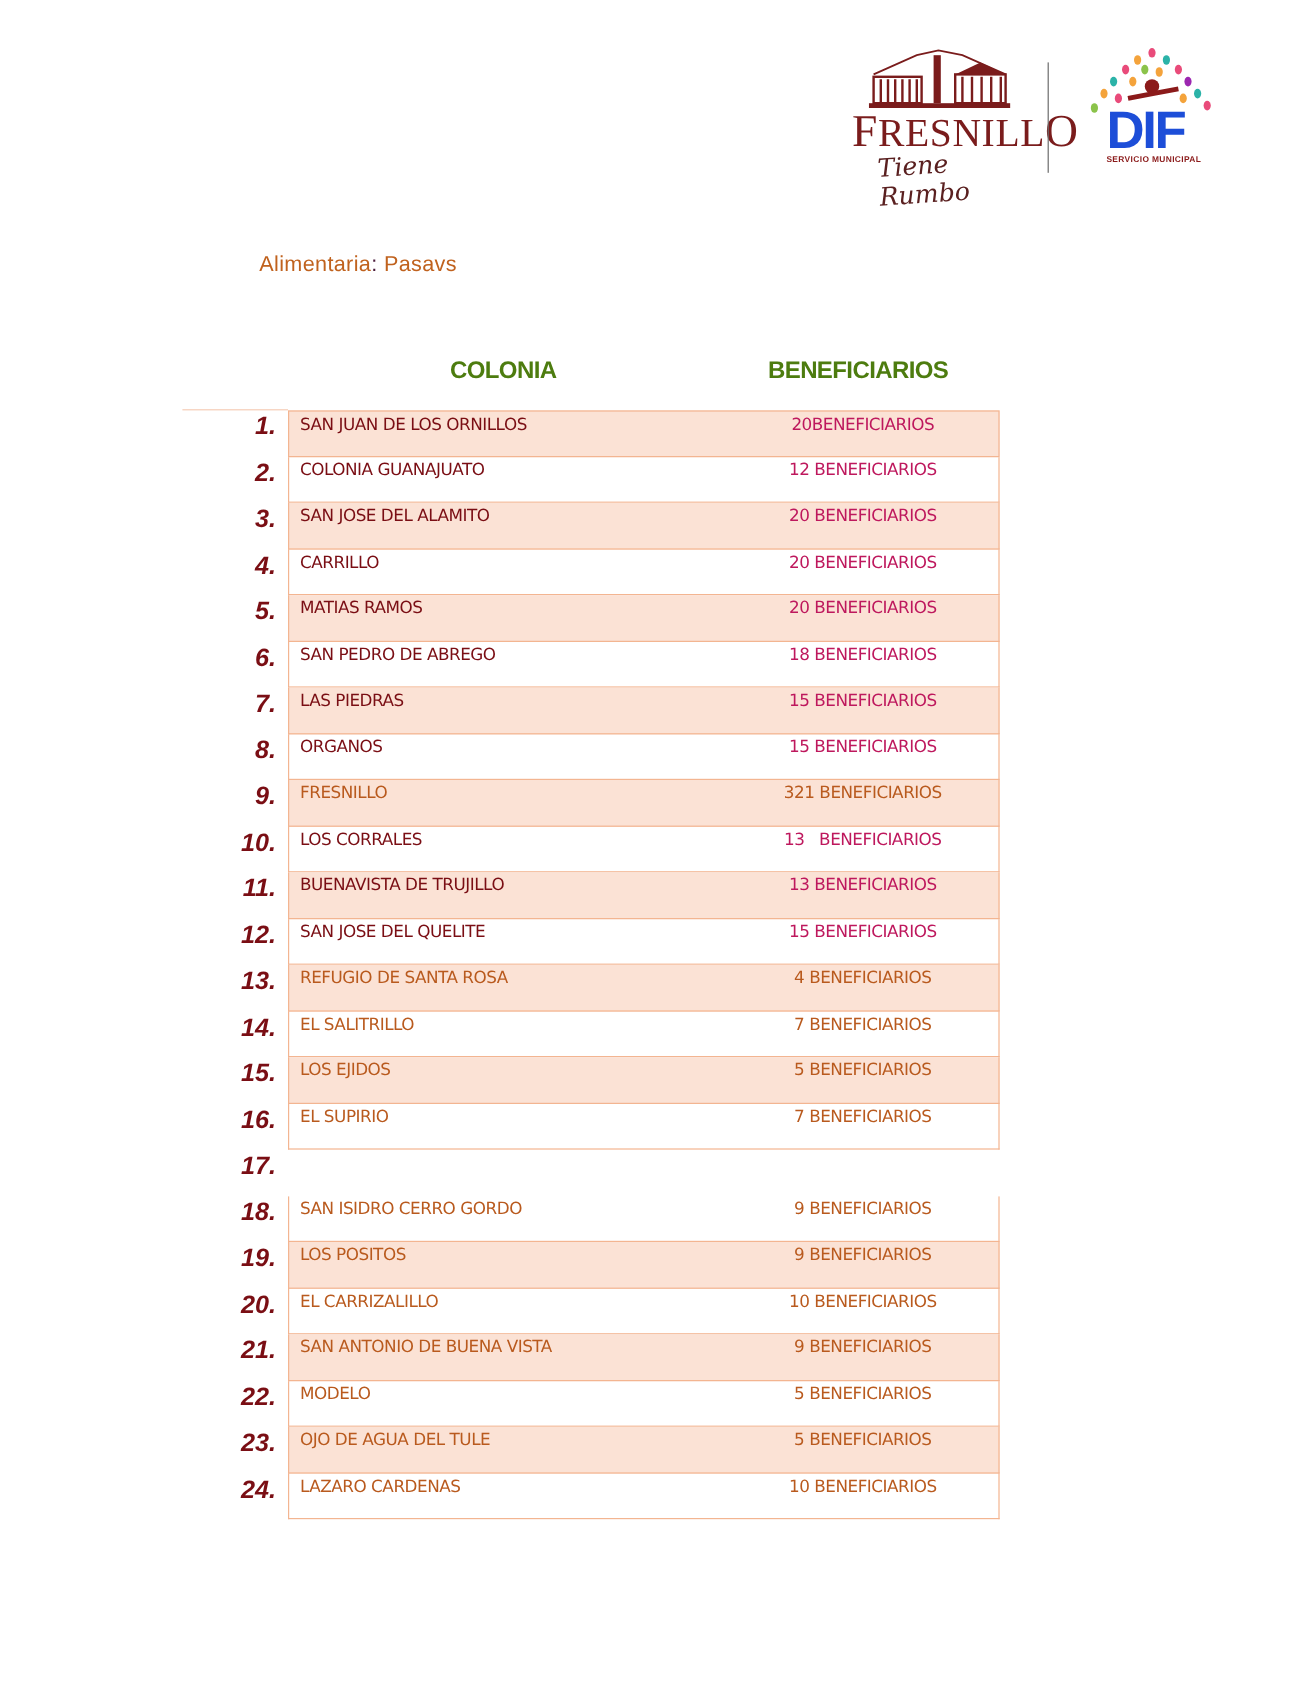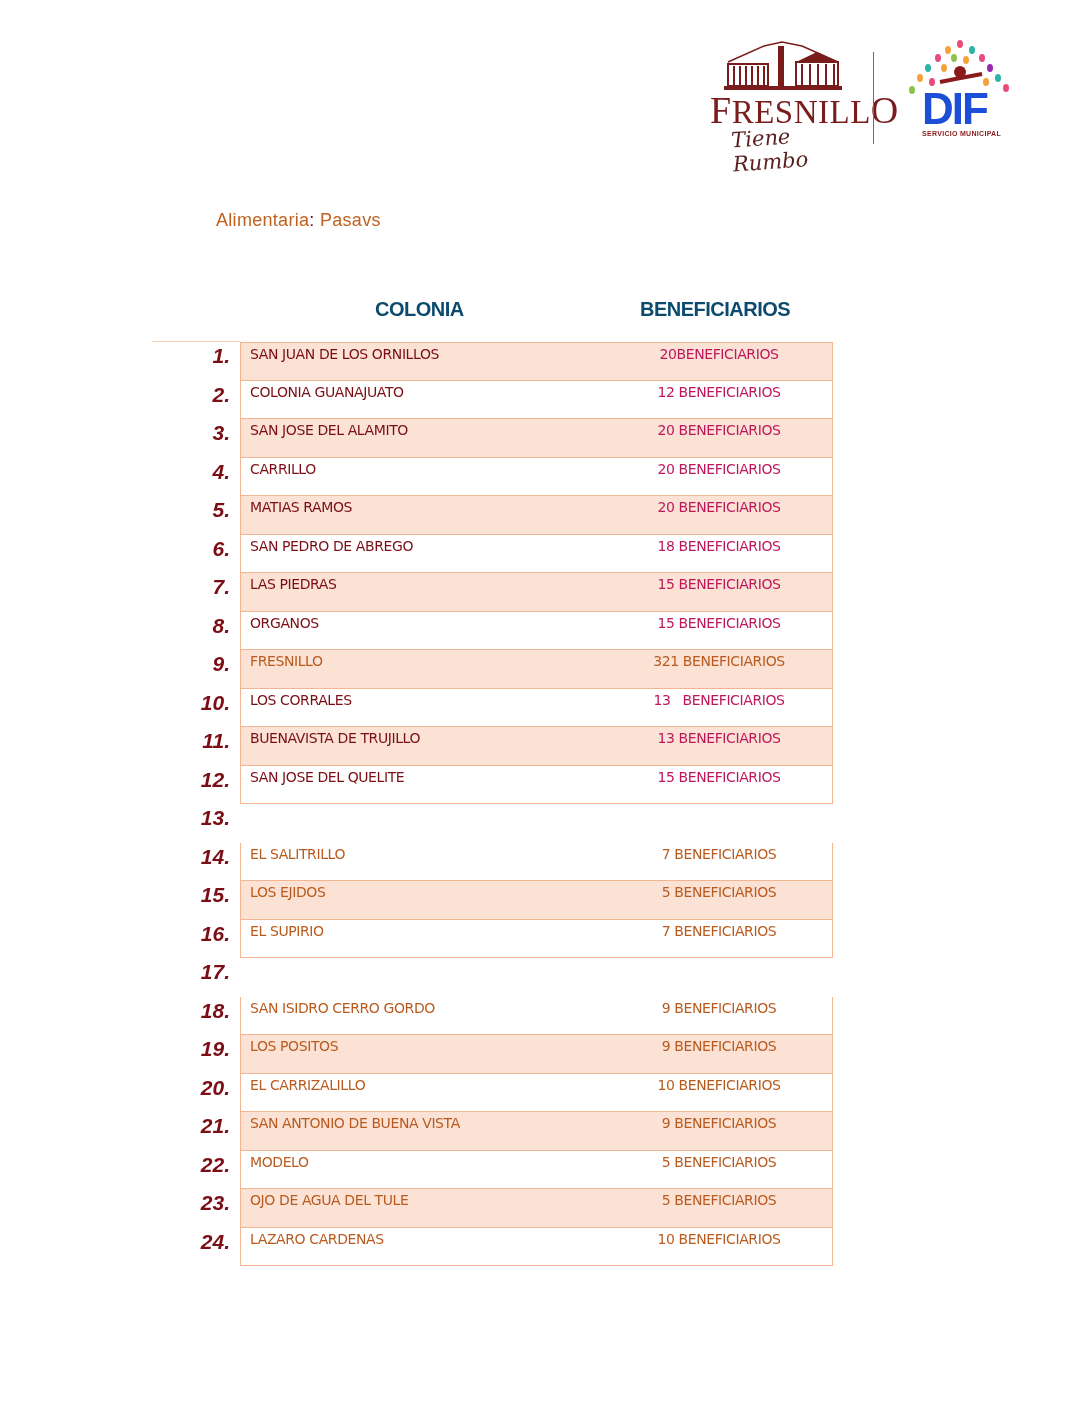--- a/index.html
+++ b/index.html
@@ -12,21 +12,21 @@
     .fres-name .big { font-size: 38px; }
     .fres-tag { position: absolute; left: 26px; top: 86px; font-family: "DejaVu Serif", serif; font-style: italic; color: #5a2020; font-size: 21px; transform: rotate(-4deg); }
     .logo-divider { position: absolute; left: 167px; top: 14px; width: 1px; height: 92px; background: #6b6b6b; }
     .dif-logo { position: absolute; left: 196px; top: 0; width: 118px; height: 110px; }
     .dif-text { position: absolute; left: 20px; top: 46px; font-family: "Liberation Sans", sans-serif; font-weight: bold; color: #1d4ed8; font-size: 44px; letter-spacing: -2px; }
     .dif-sub { position: absolute; left: 20px; top: 92px; font-family: "Liberation Sans", sans-serif; font-weight: bold; color: #8b1a1a; font-size: 7px; letter-spacing: 0.3px; }
 
     .title { position: absolute; left: 216px; top: 210px; font-size: 18px; font-weight: normal; color: #c0621e; letter-spacing: 0.3px; }
     .title .colon { color: #4a1a3a; }
 
-    .col-header { position: absolute; top: 298px; font-size: 20px; font-weight: bold; color: #0c4a6e; letter-spacing: -0.5px; }
+    .col-header { position: absolute; top: 298px; font-size: 20px; font-weight: bold; color: #4d7c0f; letter-spacing: -0.5px; }
     .col-header.colonia { left: 375px; }
     .col-header.benef { left: 640px; }
 
     .top-rule { position: absolute; left: 152px; top: 341px; width: 88px; height: 1px; background: #f5cdb6; }
 
     .table { position: absolute; left: 152px; top: 342px; width: 681px; }
     .row { position: relative; height: 38.5px; }
     .row .num { position: absolute; left: 0; top: 0; width: 78px; text-align: right; font-size: 21px; font-weight: bold; font-style: italic; color: #7a0e14; line-height: 28px; }
     .row .cell-box { position: absolute; left: 88px; top: 0; right: 0; bottom: 0; border-left: 1px solid #f3b591; border-right: 1px solid #f3b591; border-bottom: 1px solid #f3b591; padding-left: 48px; }
     .row.first .cell-box { border-top: 1px solid #f3b591; }
@@ -182,20 +182,24 @@
     </div>
     <div class="row">
       <div class="num">12.</div>
       <div class="cell-box">
         <div class="colonia">SAN JOSE DEL QUELITE</div>
         <div class="benef">15 BENEFICIARIOS</div>
       </div>
     </div>
     <div class="row shade orange">
       <div class="num">13.</div>
+      <div class="cell-box">
+        <div class="colonia">REFUGIO DE SANTA ROSA</div>
+        <div class="benef">4 BENEFICIARIOS</div>
+      </div>
     </div>
     <div class="row orange">
       <div class="num">14.</div>
       <div class="cell-box">
         <div class="colonia">EL SALITRILLO</div>
         <div class="benef">7 BENEFICIARIOS</div>
       </div>
     </div>
     <div class="row shade orange">
       <div class="num">15.</div>

